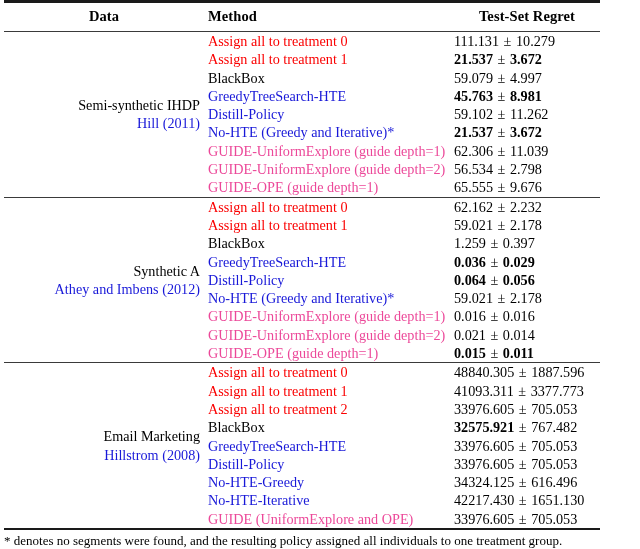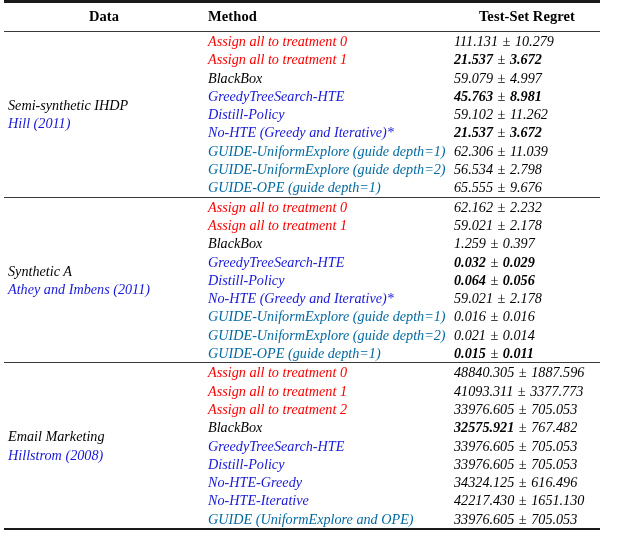--- a/index.html
+++ b/index.html
@@ -65,41 +65,40 @@
   th.h-method { text-align: left; padding-left: 4px; }
   th.h-regret { text-align: center; padding-left: 4px; }
 
   tbody td {
     font-size: 14.2px;
     padding: 0;
     height: 18.3px;
     line-height: 18.3px;
     vertical-align: middle;
     white-space: nowrap;
-    font-style: italic;
   }
   td.cell-data {
-    text-align: left;
+    text-align: right;
     vertical-align: middle;
     padding: 0 4px;
   }
   td.cell-method {
     padding-left: 4px;
   }
   td.cell-regret {
     padding-left: 4px;
   }
 
   .data-name { display: block; color: #000000; }
   .data-cite { display: block; color: #1818d8; }
 
   .m-red   { color: #fa0000; }
   .m-black { color: #000000; }
   .m-blue  { color: #1818d8; }
-  .m-green { color: #0369a1; }
+  .m-green { color: #ec4899; }
 
   .bold { font-weight: bold; }
   .pm { padding: 0 1px; }
 
   .footnote {
     font-size: 13px;
     margin-left: 4px;
     margin-top: 3px;
     width: 596px;
     color: #000000;
@@ -170,36 +169,36 @@
         <tr data-name="table-row">
           <td class="cell-method m-green" data-name="method-label">GUIDE-OPE (guide depth=1)</td>
           <td class="cell-regret" data-name="regret-value"><span data-name="regret-mean">65.555</span><span class="pm" data-name="plus-minus-symbol"> ± </span><span data-name="regret-std">9.676</span></td>
         </tr>
         <tr class="rule-mid" data-name="block-separator-rule">
           <td colspan="3"></td>
         </tr>
         <tr data-name="table-row">
           <td class="cell-data" rowspan="9" data-name="dataset-cell">
             <span class="data-name" data-name="dataset-name">Synthetic A</span>
-            <span class="data-cite" data-name="dataset-citation-link">Athey and Imbens (2011)</span>
+            <span class="data-cite" data-name="dataset-citation-link">Athey and Imbens (2012)</span>
           </td>
           <td class="cell-method m-red" data-name="method-label">Assign all to treatment 0</td>
           <td class="cell-regret" data-name="regret-value"><span data-name="regret-mean">62.162</span><span class="pm" data-name="plus-minus-symbol"> ± </span><span data-name="regret-std">2.232</span></td>
         </tr>
         <tr data-name="table-row">
           <td class="cell-method m-red" data-name="method-label">Assign all to treatment 1</td>
           <td class="cell-regret" data-name="regret-value"><span data-name="regret-mean">59.021</span><span class="pm" data-name="plus-minus-symbol"> ± </span><span data-name="regret-std">2.178</span></td>
         </tr>
         <tr data-name="table-row">
           <td class="cell-method m-black" data-name="method-label">BlackBox</td>
           <td class="cell-regret" data-name="regret-value"><span data-name="regret-mean">1.259</span><span class="pm" data-name="plus-minus-symbol"> ± </span><span data-name="regret-std">0.397</span></td>
         </tr>
         <tr data-name="table-row">
           <td class="cell-method m-blue" data-name="method-label">GreedyTreeSearch-HTE</td>
-          <td class="cell-regret" data-name="regret-value"><span data-name="regret-mean" class="bold">0.032</span><span class="pm" data-name="plus-minus-symbol"> ± </span><span data-name="regret-std" class="bold">0.029</span></td>
+          <td class="cell-regret" data-name="regret-value"><span data-name="regret-mean" class="bold">0.036</span><span class="pm" data-name="plus-minus-symbol"> ± </span><span data-name="regret-std" class="bold">0.029</span></td>
         </tr>
         <tr data-name="table-row">
           <td class="cell-method m-blue" data-name="method-label">Distill-Policy</td>
           <td class="cell-regret" data-name="regret-value"><span data-name="regret-mean" class="bold">0.064</span><span class="pm" data-name="plus-minus-symbol"> ± </span><span data-name="regret-std" class="bold">0.056</span></td>
         </tr>
         <tr data-name="table-row">
           <td class="cell-method m-blue" data-name="method-label">No-HTE (Greedy and Iterative)*</td>
           <td class="cell-regret" data-name="regret-value"><span data-name="regret-mean">59.021</span><span class="pm" data-name="plus-minus-symbol"> ± </span><span data-name="regret-std">2.178</span></td>
         </tr>
         <tr data-name="table-row">
@@ -255,13 +254,14 @@
         </tr>
         <tr data-name="table-row">
           <td class="cell-method m-green" data-name="method-label">GUIDE (UniformExplore and OPE)</td>
           <td class="cell-regret" data-name="regret-value"><span data-name="regret-mean">33976.605</span><span class="pm" data-name="plus-minus-symbol"> ± </span><span data-name="regret-std">705.053</span></td>
         </tr>
         <tr class="rule-bottom" data-name="bottom-rule">
           <td colspan="3"></td>
         </tr>
       </tbody>
   </table>
+  <div class="footnote" data-name="table-footnote">* denotes no segments were found, and the resulting policy assigned all individuals to one treatment group.</div>
 </div>
 
 </body></html>

